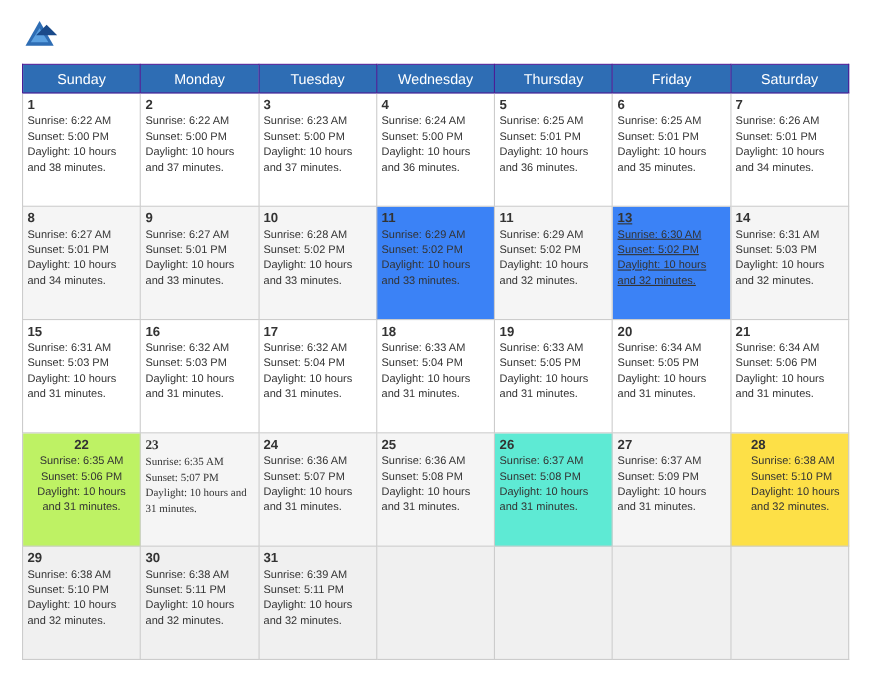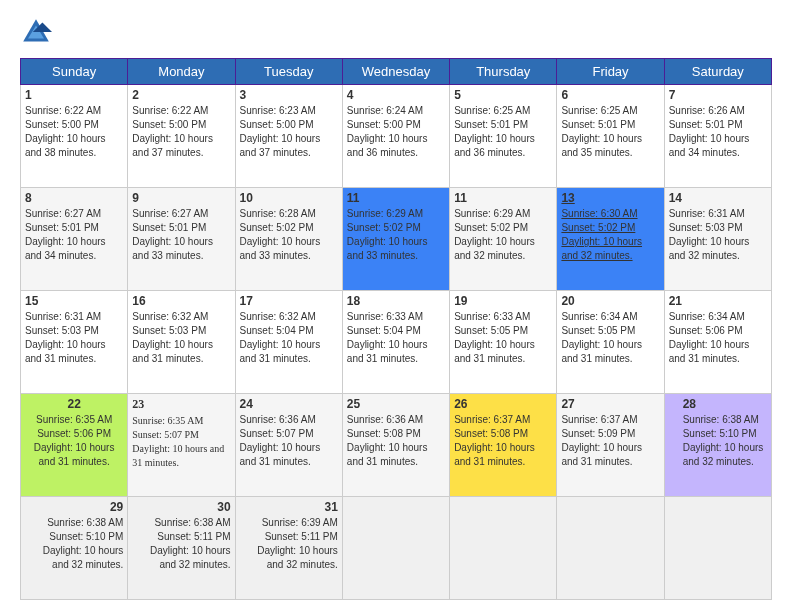--- a/index.html
+++ b/index.html
@@ -85,21 +85,20 @@
       font-size: 9.5px;
       color: #333;
       background: #fff;
       height: 88px;
     }
     .calendar tr:nth-child(even) td {
       background: #f5f5f5;
     }
     .calendar tr:last-child td {
       background: #f0f0f0;
-      text-align: right;
     }
     .day-num {
       font-size: 12px;
       font-weight: bold;
       color: #333;
       display: block;
       margin-bottom: 2px;
     }
     .day-info {
       font-size: 10px;
@@ -245,29 +244,29 @@
             <div class="day-info">Sunrise: 6:35 AM<br>Sunset: 5:07 PM<br>Daylight: 10 hours and 31 minutes.</div>
           </td>
           <td style="background: rgb(245, 245, 245);">
             <span class="day-num">24</span>
             <div class="day-info">Sunrise: 6:36 AM<br>Sunset: 5:07 PM<br>Daylight: 10 hours and 31 minutes.</div>
           </td>
           <td style="background: rgb(245, 245, 245); margin-top: 28px;">
             <span class="day-num">25</span>
             <div class="day-info">Sunrise: 6:36 AM<br>Sunset: 5:08 PM<br>Daylight: 10 hours and 31 minutes.</div>
           </td>
-          <td style="background: #fde047;">
+          <td style="background: #5eead4;">
             <span class="day-num">26</span>
             <div class="day-info">Sunrise: 6:37 AM<br>Sunset: 5:08 PM<br>Daylight: 10 hours and 31 minutes.</div>
           </td>
           <td style="background: rgb(245, 245, 245);">
             <span class="day-num">27</span>
             <div class="day-info">Sunrise: 6:37 AM<br>Sunset: 5:09 PM<br>Daylight: 10 hours and 31 minutes.</div>
           </td>
-          <td style="background: #c4b5fd; padding-left: 18px;">
+          <td style="background: #fde047; padding-left: 18px;">
             <span class="day-num">28</span>
             <div class="day-info">Sunrise: 6:38 AM<br>Sunset: 5:10 PM<br>Daylight: 10 hours and 32 minutes.</div>
           </td>
         </tr>
         <tr>
           <td style="background: rgb(240, 240, 240);">
             <span class="day-num">29</span>
             <div class="day-info">Sunrise: 6:38 AM<br>Sunset: 5:10 PM<br>Daylight: 10 hours and 32 minutes.</div>
           </td>
           <td style="background: rgb(240, 240, 240);">

